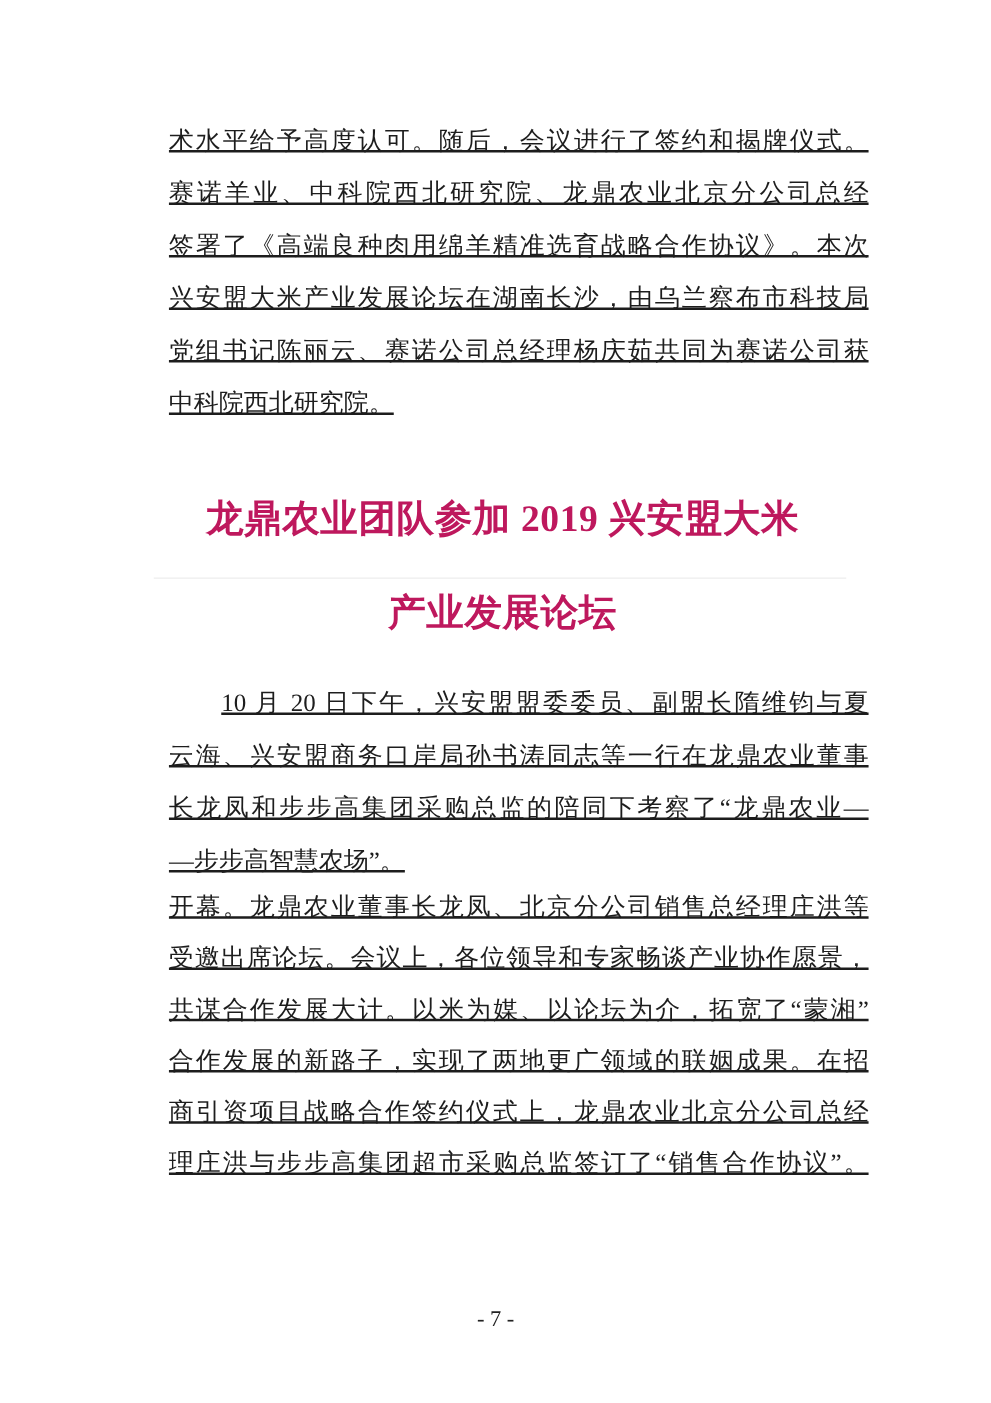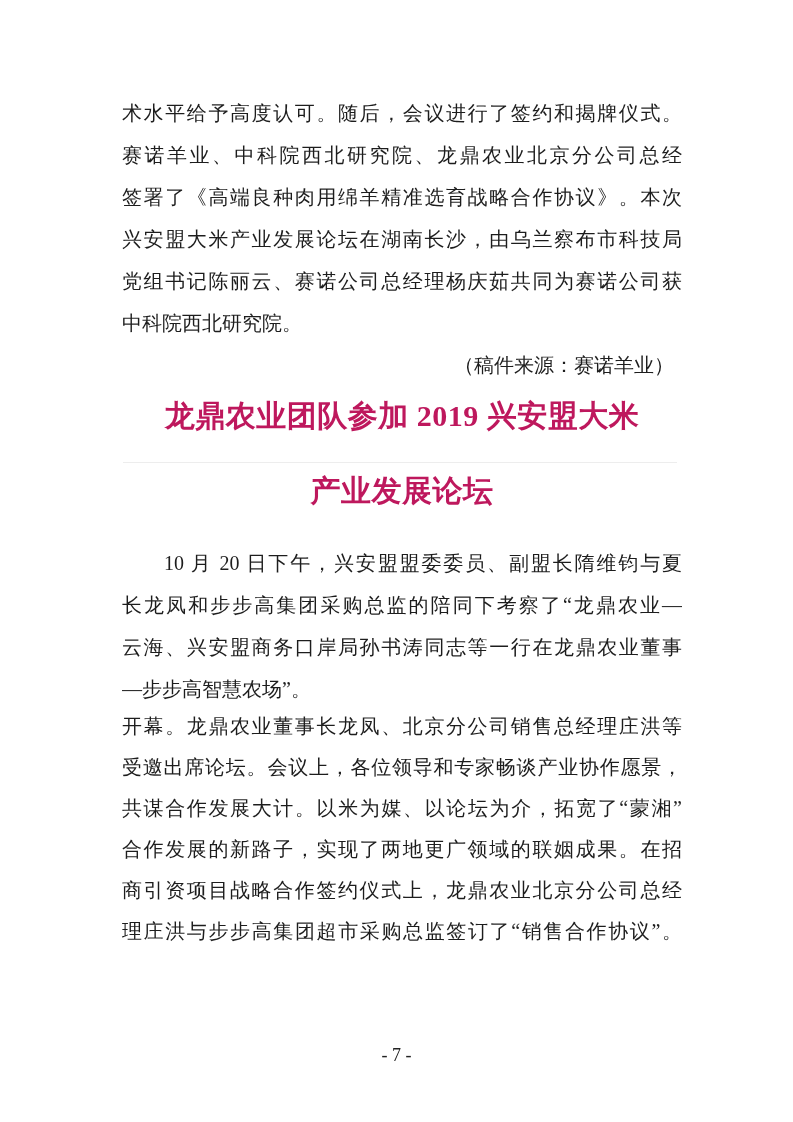--- a/index.html
+++ b/index.html
@@ -11,22 +11,23 @@
     position: relative;
     width: 793px;
     height: 1122px;
     background: #ffffff;
     overflow: hidden;
     font-family: "Liberation Serif", "DejaVu Serif", serif;
     color: #1d1d1d;
   }
   .textcol {
     position: absolute;
-    left: 122px;
+    left: 135px;
     width: 560px;
+    text-decoration: underline;
   }
   .line {
     font-size: 20px;
     line-height: 42px;
     height: 42px;
     overflow: hidden;
     text-align: justify;
     text-justify: inter-character;
     white-space: normal;
   }
@@ -80,31 +81,30 @@
 
 <div class="page">
 
   <div class="textcol" id="para1">
     <div class="line fill">术水平给予高度认可。随后，会议进行了签约和揭牌仪式。</div>
     <div class="line fill">赛诺羊业、中科院西北研究院、龙鼎农业北京分公司总经</div>
     <div class="line fill">签署了《高端良种肉用绵羊精准选育战略合作协议》。本次</div>
     <div class="line fill">兴安盟大米产业发展论坛在湖南长沙，由乌兰察布市科技局</div>
     <div class="line fill">党组书记陈丽云、赛诺公司总经理杨庆茹共同为赛诺公司获</div>
     <div class="line short">中科院西北研究院。</div>
-    <div class="line source">（稿件来源：赛诺羊业）</div>
   </div>
 
   <div class="title-line" id="title1">龙鼎农业团队参加 2019 兴安盟大米</div>
   <div class="divider" id="div1"></div>
   <div class="title-line" id="title2">产业发展论坛</div>
 
   <div class="textcol" id="para2">
     <div class="line fill indent">10 月 20 日下午，兴安盟盟委委员、副盟长隋维钧与夏</div>
+    <div class="line fill">云海、兴安盟商务口岸局孙书涛同志等一行在龙鼎农业董事</div>
     <div class="line fill">长龙凤和步步高集团采购总监的陪同下考察了“龙鼎农业—</div>
-    <div class="line fill">云海、兴安盟商务口岸局孙书涛同志等一行在龙鼎农业董事</div>
     <div class="line short">—步步高智慧农场”。</div>
   </div>
 
   <div class="textcol p3" id="para3">
     <div class="line fill">开幕。龙鼎农业董事长龙凤、北京分公司销售总经理庄洪等</div>
     <div class="line fill">受邀出席论坛。会议上，各位领导和专家畅谈产业协作愿景，</div>
     <div class="line fill">共谋合作发展大计。以米为媒、以论坛为介，拓宽了“蒙湘”</div>
     <div class="line fill">合作发展的新路子，实现了两地更广领域的联姻成果。在招</div>
     <div class="line fill">商引资项目战略合作签约仪式上，龙鼎农业北京分公司总经</div>
     <div class="line fill">理庄洪与步步高集团超市采购总监签订了“销售合作协议”。</div>

